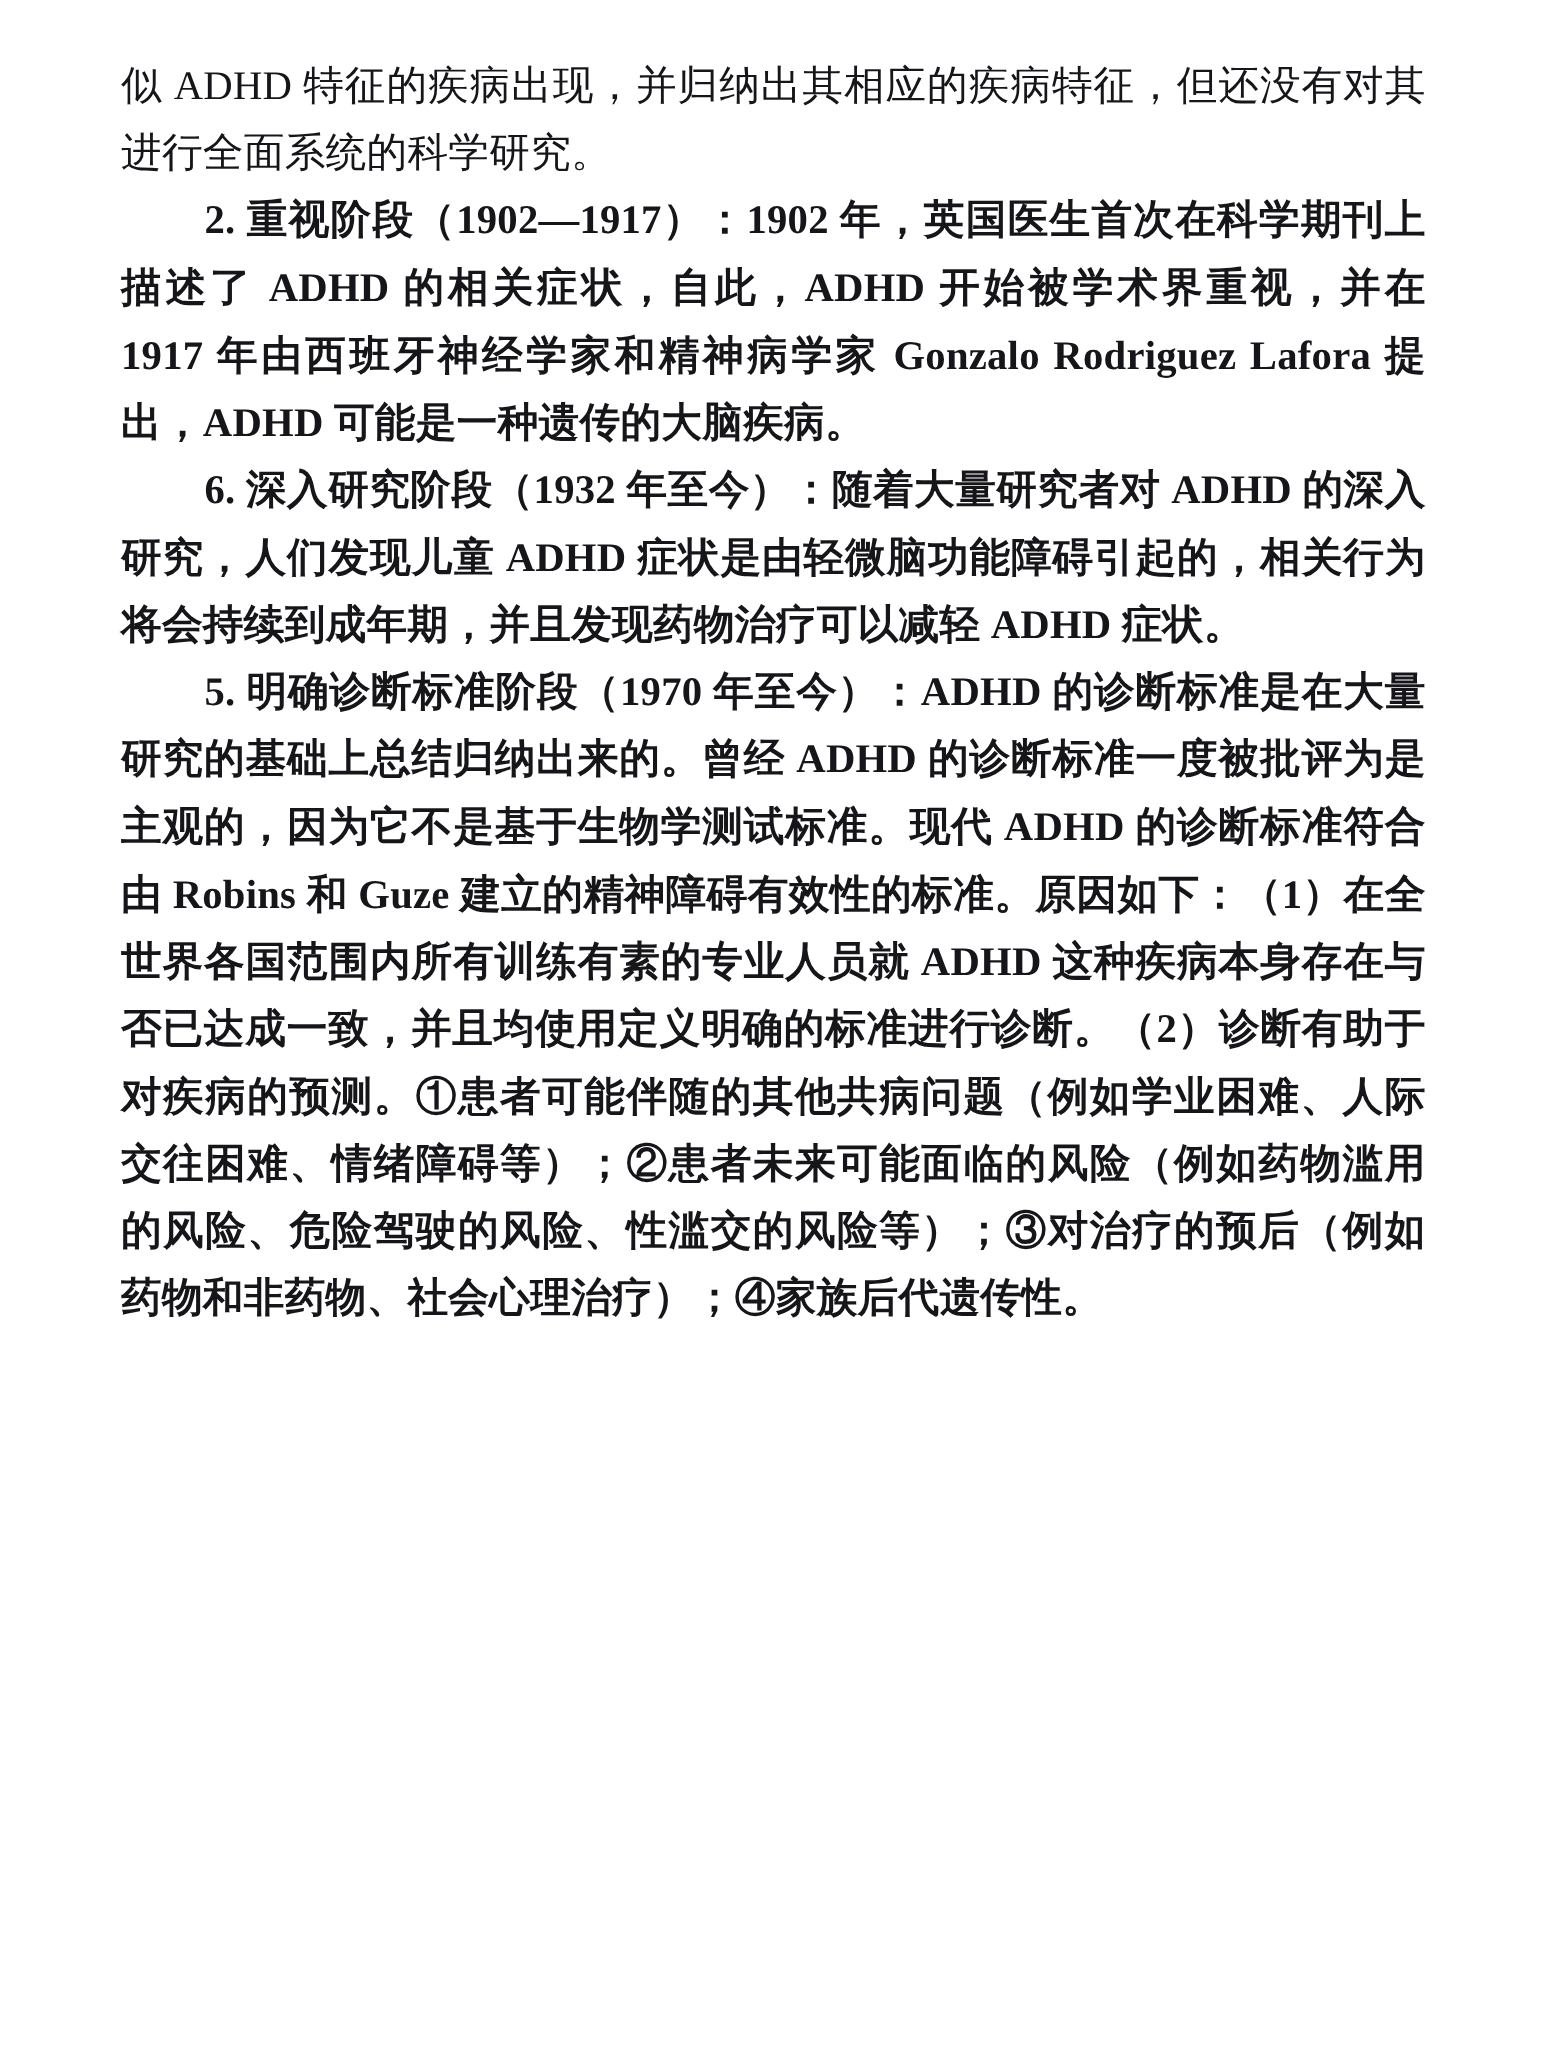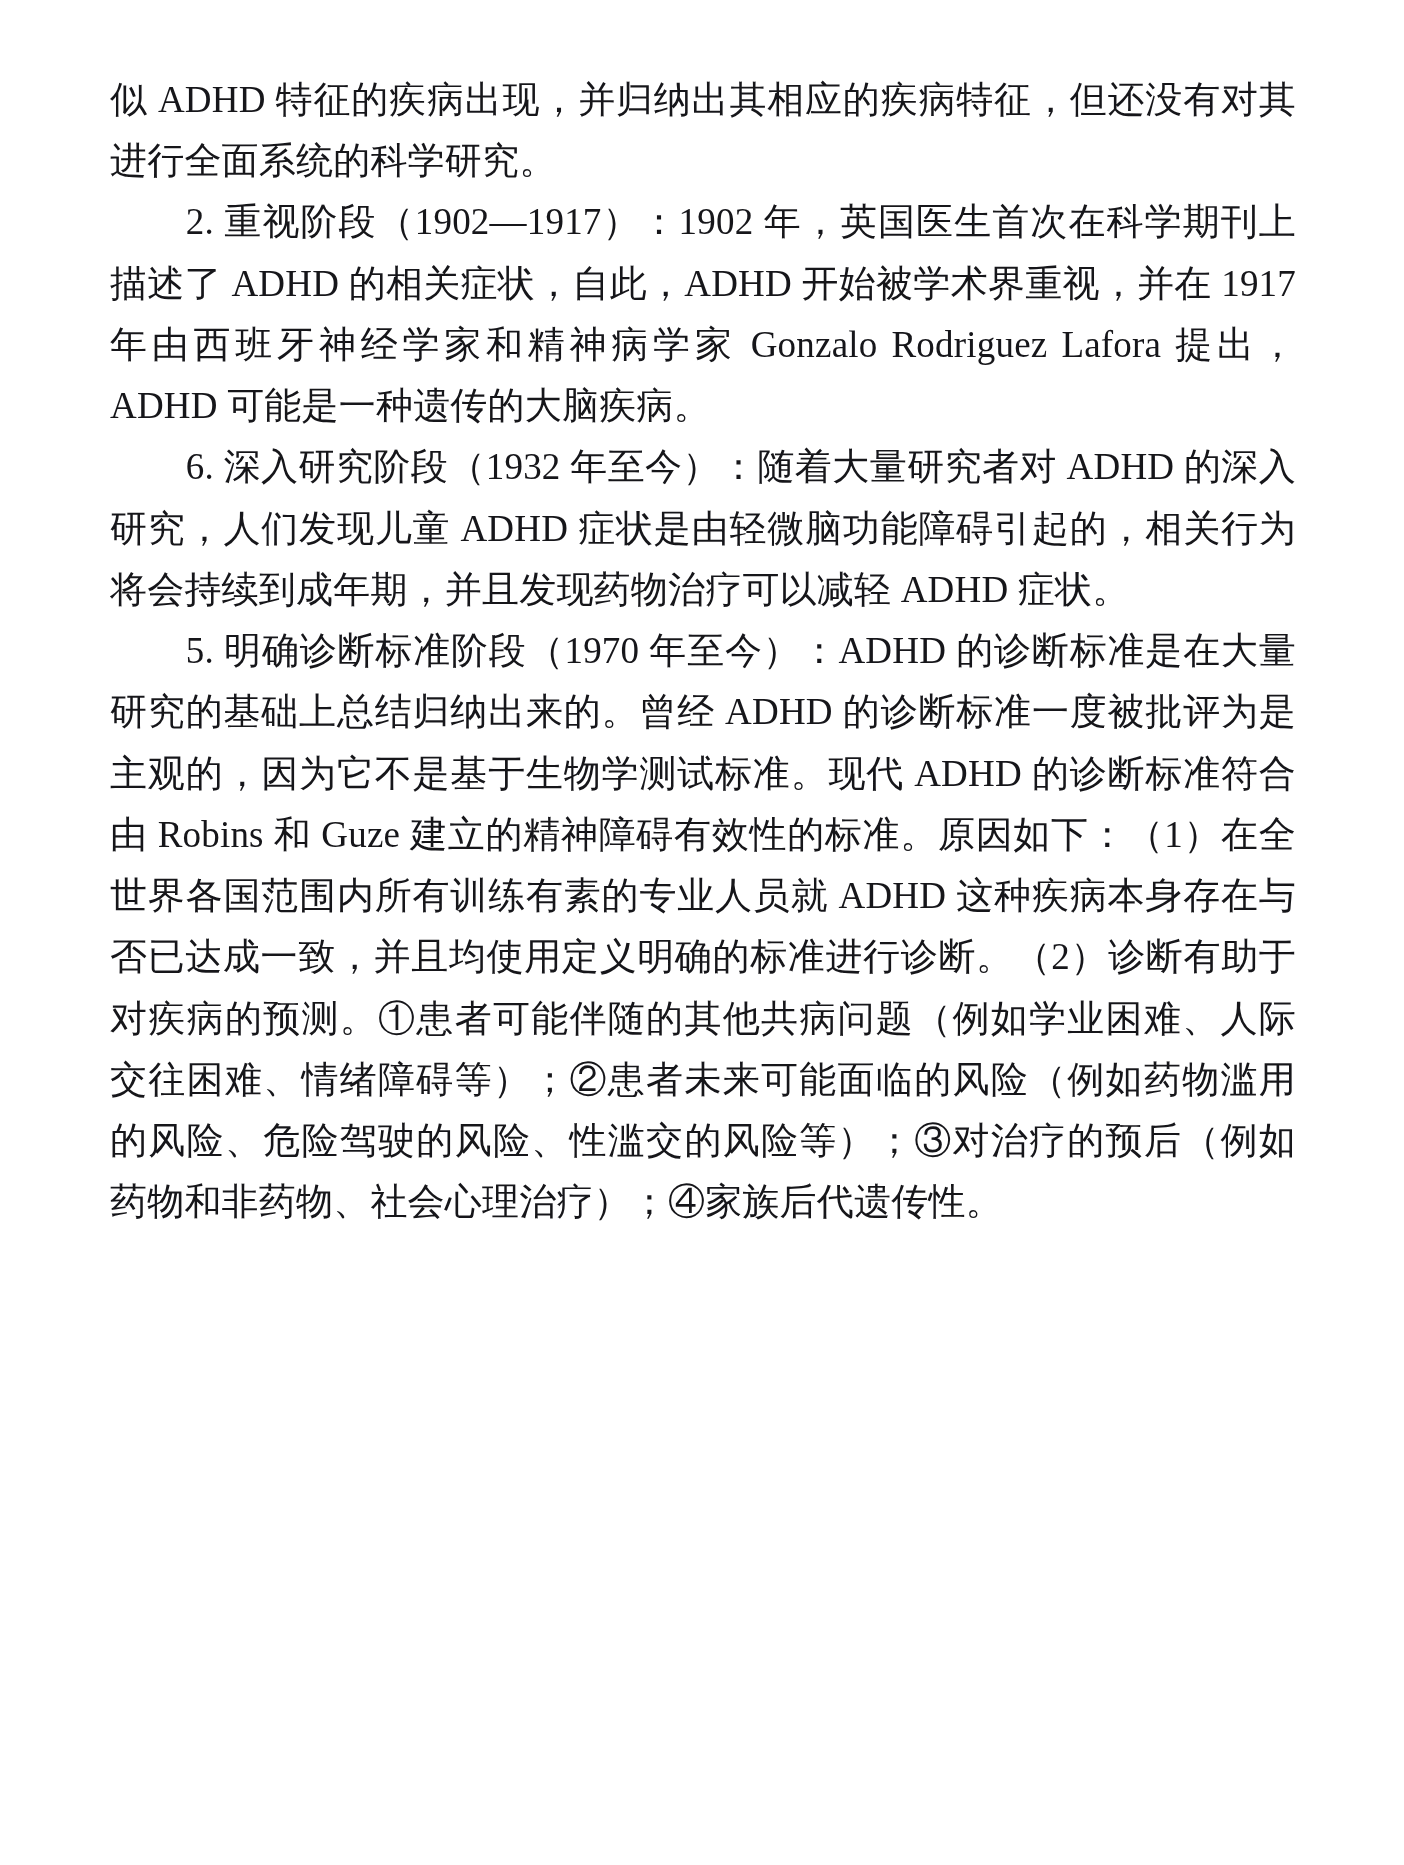--- a/index.html
+++ b/index.html
@@ -11,36 +11,37 @@
     width: 1404px;
     height: 1865px;
     overflow: hidden;
     font-family: "Liberation Serif", "DejaVu Serif", serif;
     color: #16161a;
   }
   .page {
     box-sizing: border-box;
     width: 1404px;
     height: 1865px;
-    padding: 69px 108px 40px 110px;
+    padding: 48px 108px 40px 110px;
     background: #ffffff;
   }
   .body-text {
     font-size: 37px;
     line-height: 1.655;
     text-align: justify;
     text-justify: inter-ideograph;
     letter-spacing: 0.2px;
   }
   .para {
     margin: 0;
     text-indent: 0;
   }
   .para.indent {
     text-indent: 2.05em;
+    font-weight: bold;
   }
   .para + .para {
     margin-top: 0px;
   }
 </style>
 </head>
 <body>
 
 <div class="page">
   <div class="body-text">

